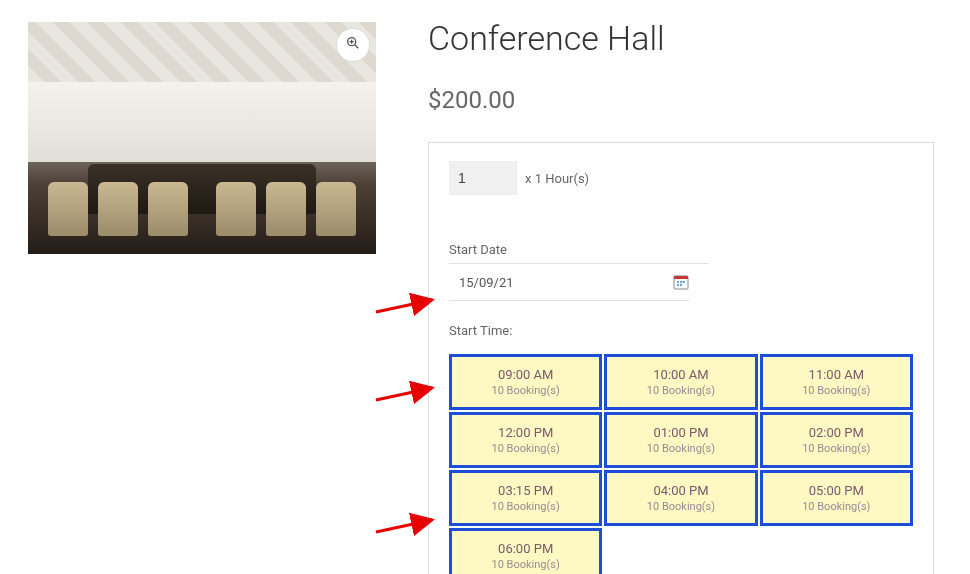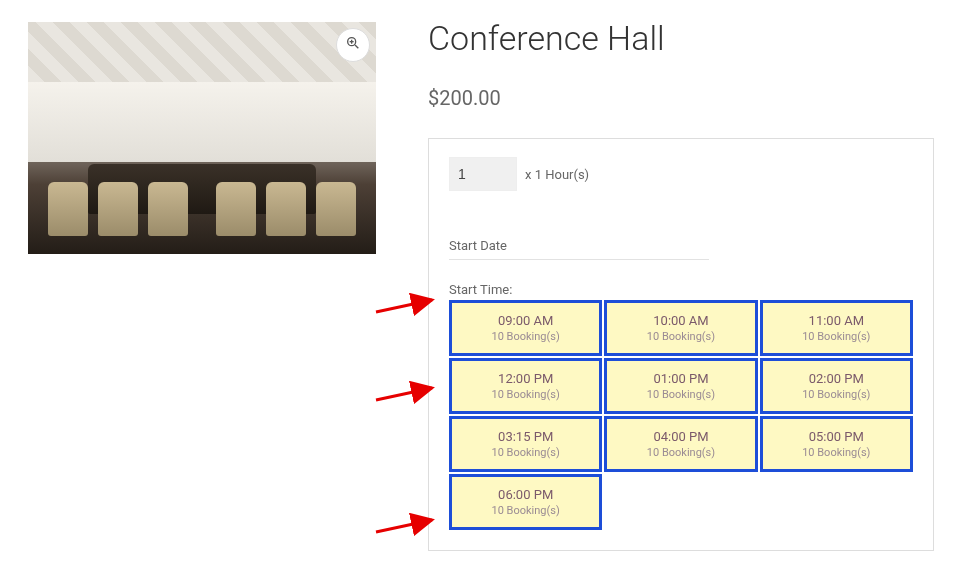--- a/index.html
+++ b/index.html
@@ -50,21 +50,21 @@
     cursor: pointer;
   }
   .zoom-btn svg { width: 16px; height: 16px; stroke:#555; fill:none; stroke-width:2;}
   .product-title {
     font-size: 34px;
     font-weight: 300;
     color: #333;
     margin-bottom: 28px;
   }
   .product-price {
-    font-size: 20px;
+    font-size: 24px;
     color: #666;
     margin-bottom: 28px;
   }
   .booking-card {
     border: 1px solid #ddd;
     padding: 18px 20px 20px 20px;
     background: #fff;
   }
   .field-label {
     font-size: 13px;
@@ -115,21 +115,21 @@
     font-size: 13px;
     color: #555;
   }
   .cal-icon {
     width: 16px; height: 16px;
     cursor: pointer;
   }
   .start-time-label {
     font-size: 13px;
     color: #666;
-    margin-bottom: 3px;
+    margin-bottom: 16px;
   }
   .slots-grid {
     display: grid;
     grid-template-columns: repeat(3, 1fr);
     gap: 2px;
   }
   .slot {
     background: #fef9c3;
     border: 3px solid #1d4ed8;
     text-align: center;
@@ -217,20 +217,34 @@
     <div class="product-price">$200.00</div>
 
     <div class="booking-card">
       <div class="duration-row">
         <input class="duration-input" type="text" value="1" style="">
         <span class="duration-suffix">x 1 Hour(s)</span>
       </div>
 
       <div class="start-date-block">
         <div class="date-label">Start Date</div>
+        <div class="date-row">
+          <span class="date-value">15/09/21</span>
+          <span class="cal-icon">
+            <svg viewBox="0 0 16 16" width="16" height="16">
+              <rect x="1" y="2" width="14" height="13" rx="1" fill="#fff" stroke="#888"></rect>
+              <rect x="1" y="2" width="14" height="3" fill="#c33"></rect>
+              <rect x="4" y="7" width="2" height="2" fill="#6aa3d8"></rect>
+              <rect x="7" y="7" width="2" height="2" fill="#6aa3d8"></rect>
+              <rect x="10" y="7" width="2" height="2" fill="#6aa3d8"></rect>
+              <rect x="4" y="10" width="2" height="2" fill="#6aa3d8"></rect>
+              <rect x="7" y="10" width="2" height="2" fill="#6aa3d8"></rect>
+            </svg>
+          </span>
+        </div>
       </div>
 
       <div class="start-time-label">Start Time:</div>
       <div class="slots-grid" id="slots-grid">
           <div class="slot">
             <div class="slot-time">09:00 AM</div>
             <div class="slot-count">10 Booking(s)</div>
           </div>
           <div class="slot">
             <div class="slot-time">10:00 AM</div>

